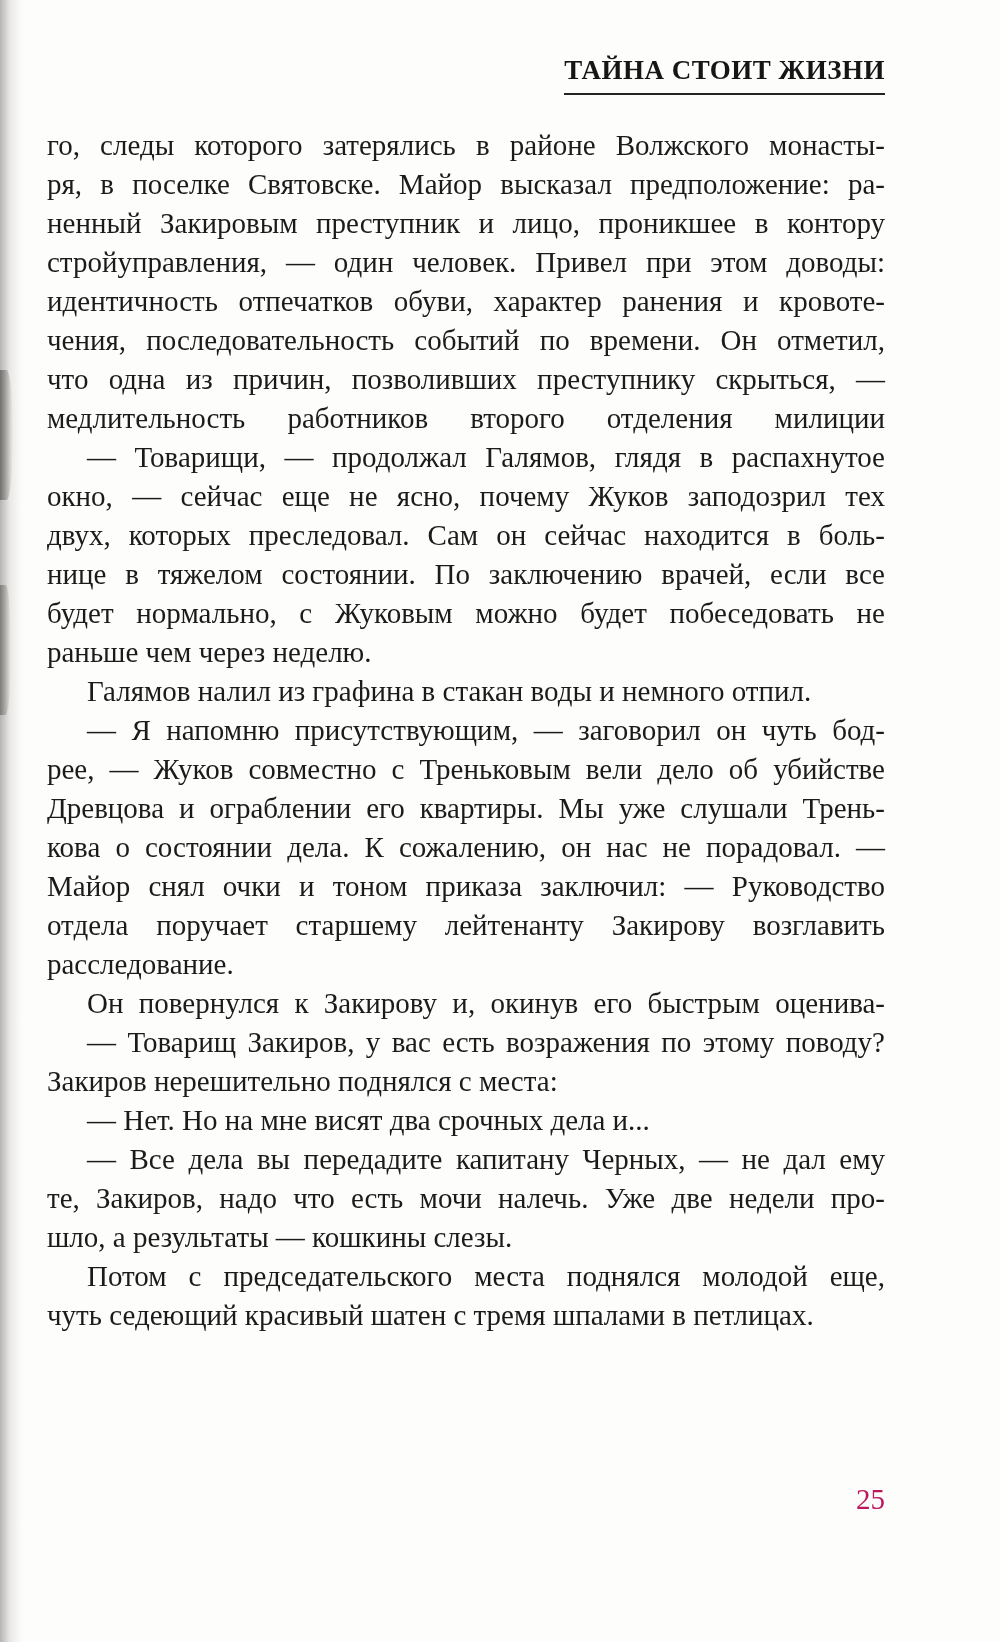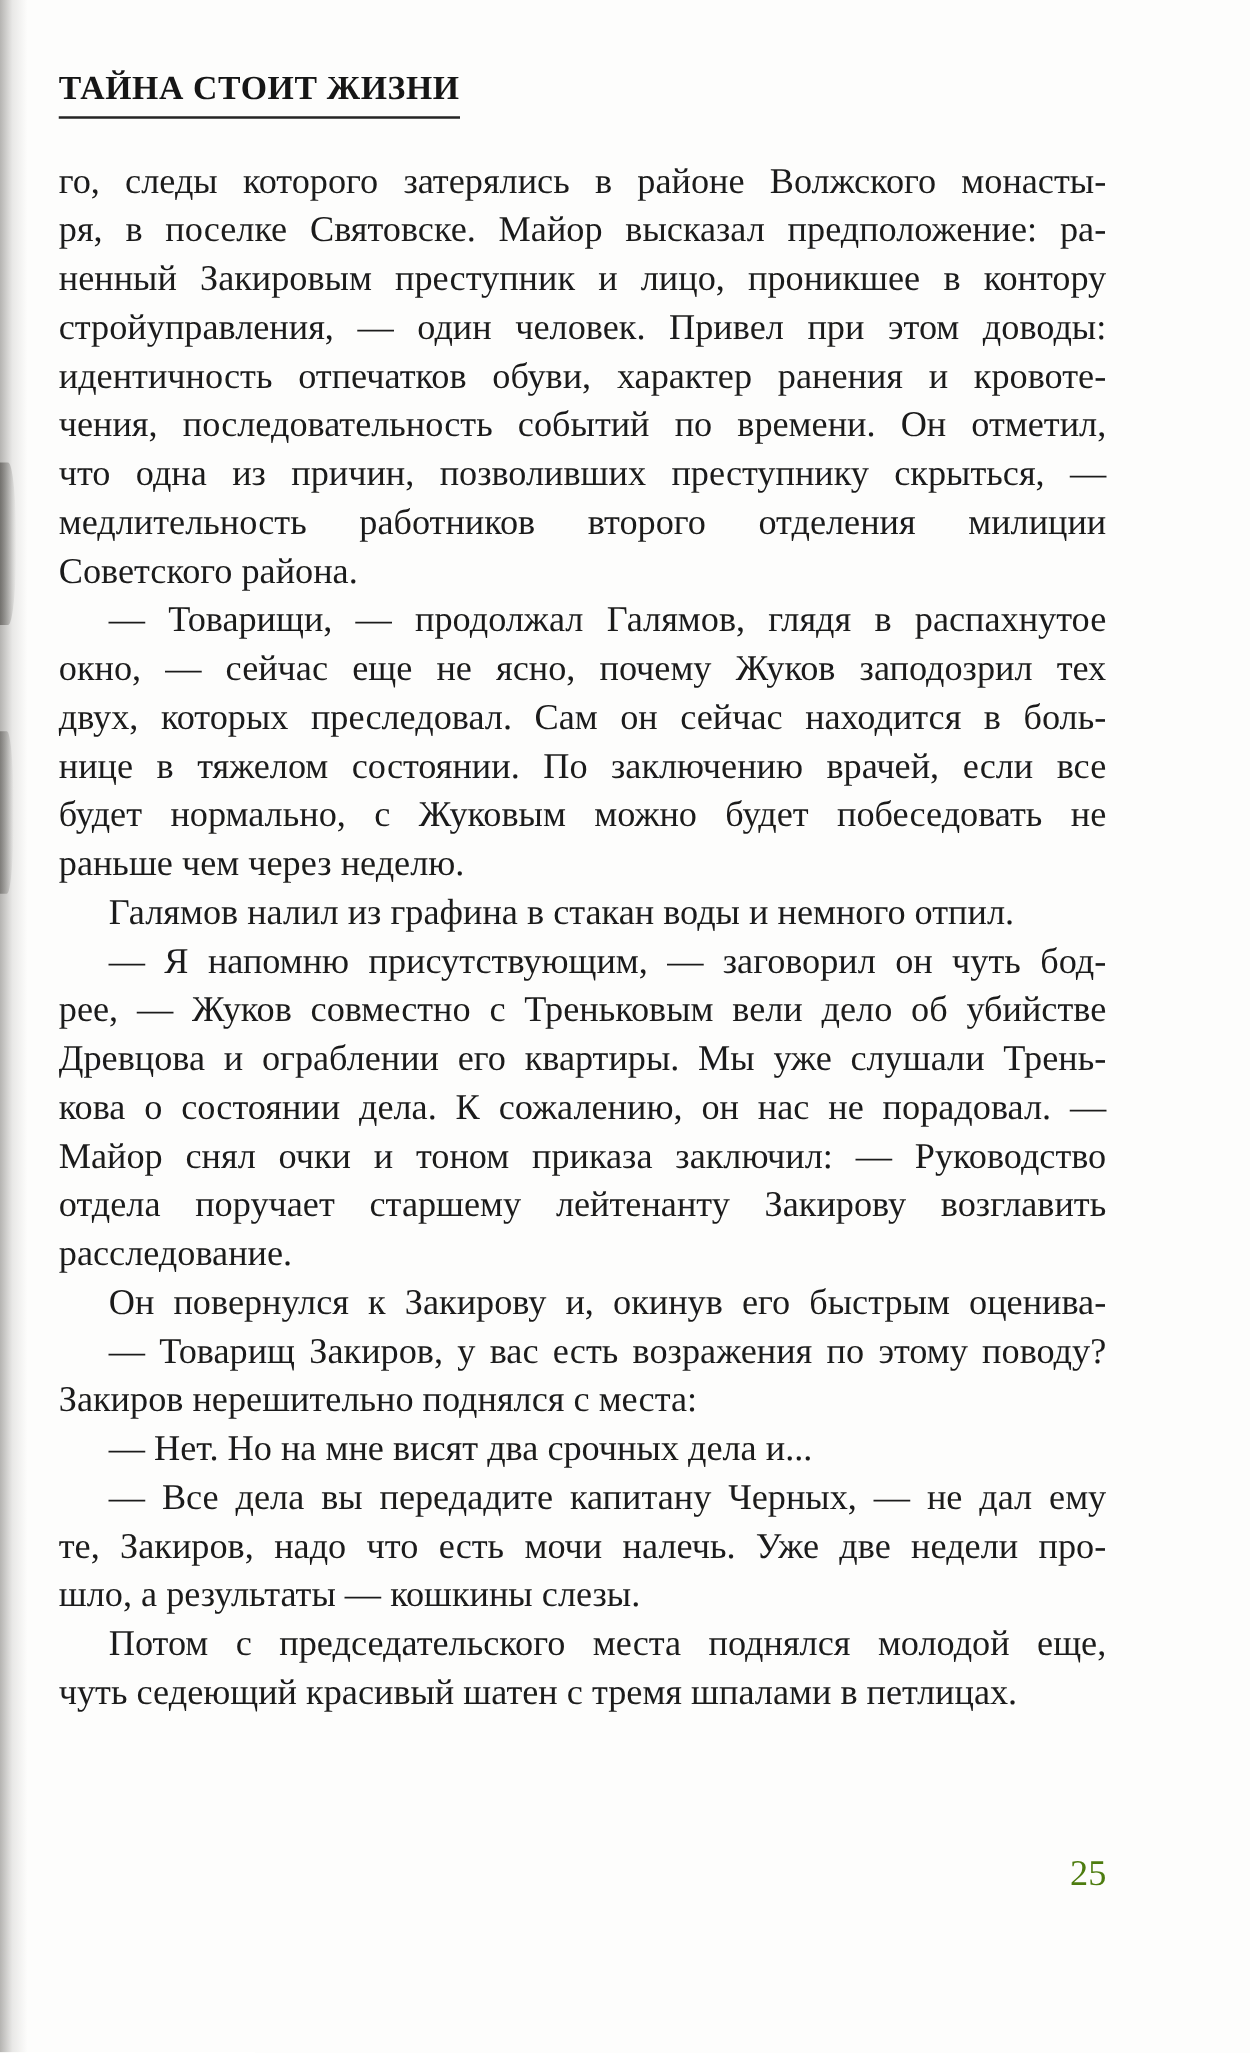--- a/index.html
+++ b/index.html
@@ -25,21 +25,21 @@
     pointer-events: none;
   }
   .scan-blotch-b {
     position: absolute; left: 0; top: 585px; width: 11px; height: 130px;
     background: linear-gradient(to right, rgba(60,58,54,0.45), rgba(0,0,0,0));
     border-radius: 0 50% 50% 0;
     pointer-events: none;
   }
   .running-header {
     position: absolute; top: 55px; left: 47px; width: 838px;
-    text-align: left;
+    text-align: right;
     font-size: 27px; font-weight: bold; letter-spacing: 0.5px;
     color: #161616;
   }
   .running-header .rule {
     border-bottom: 2px solid #242424;
     padding-bottom: 7px;
     display: inline-block;
   }
   .text-block {
     position: absolute; top: 126px; left: 47px; width: 838px;
@@ -47,21 +47,21 @@
   }
   .line {
     text-align: justify;
     text-align-last: justify;
   }
   .line.last { text-align-last: left; text-align: left; }
   .line.indent { text-indent: 40px; }
   .page-number {
     position: absolute; top: 1483px; left: 47px; width: 838px;
     text-align: right;
-    font-size: 29px; color: #4d7c0f;
+    font-size: 29px; color: #be185d;
   }
 </style>
 </head>
 <body>
 
 <div class="page">
   <div class="scan-edge"></div>
   <div class="scan-blotch-a"></div>
   <div class="scan-blotch-b"></div>
 
@@ -71,21 +71,20 @@
 
   <div class="text-block">
       <div class="line">го, следы которого затерялись в районе Волжского монасты-</div>
       <div class="line">ря, в поселке Святовске. Майор высказал предположение: ра-</div>
       <div class="line">ненный Закировым преступник и лицо, проникшее в контору</div>
       <div class="line">стройуправления, — один человек. Привел при этом доводы:</div>
       <div class="line">идентичность отпечатков обуви, характер ранения и кровоте-</div>
       <div class="line">чения, последовательность событий по времени. Он отметил,</div>
       <div class="line">что одна из причин, позволивших преступнику скрыться, —</div>
       <div class="line">медлительность работников второго отделения милиции</div>
-      <div class="line last">Советского района.</div>
       <div class="line indent">— Товарищи, — продолжал Галямов, глядя в распахнутое</div>
       <div class="line">окно, — сейчас еще не ясно, почему Жуков заподозрил тех</div>
       <div class="line">двух, которых преследовал. Сам он сейчас находится в боль-</div>
       <div class="line">нице в тяжелом состоянии. По заключению врачей, если все</div>
       <div class="line">будет нормально, с Жуковым можно будет побеседовать не</div>
       <div class="line last">раньше чем через неделю.</div>
       <div class="line last indent">Галямов налил из графина в стакан воды и немного отпил.</div>
       <div class="line indent">— Я напомню присутствующим, — заговорил он чуть бод-</div>
       <div class="line">рее, — Жуков совместно с Треньковым вели дело об убийстве</div>
       <div class="line">Древцова и ограблении его квартиры. Мы уже слушали Трень-</div>

